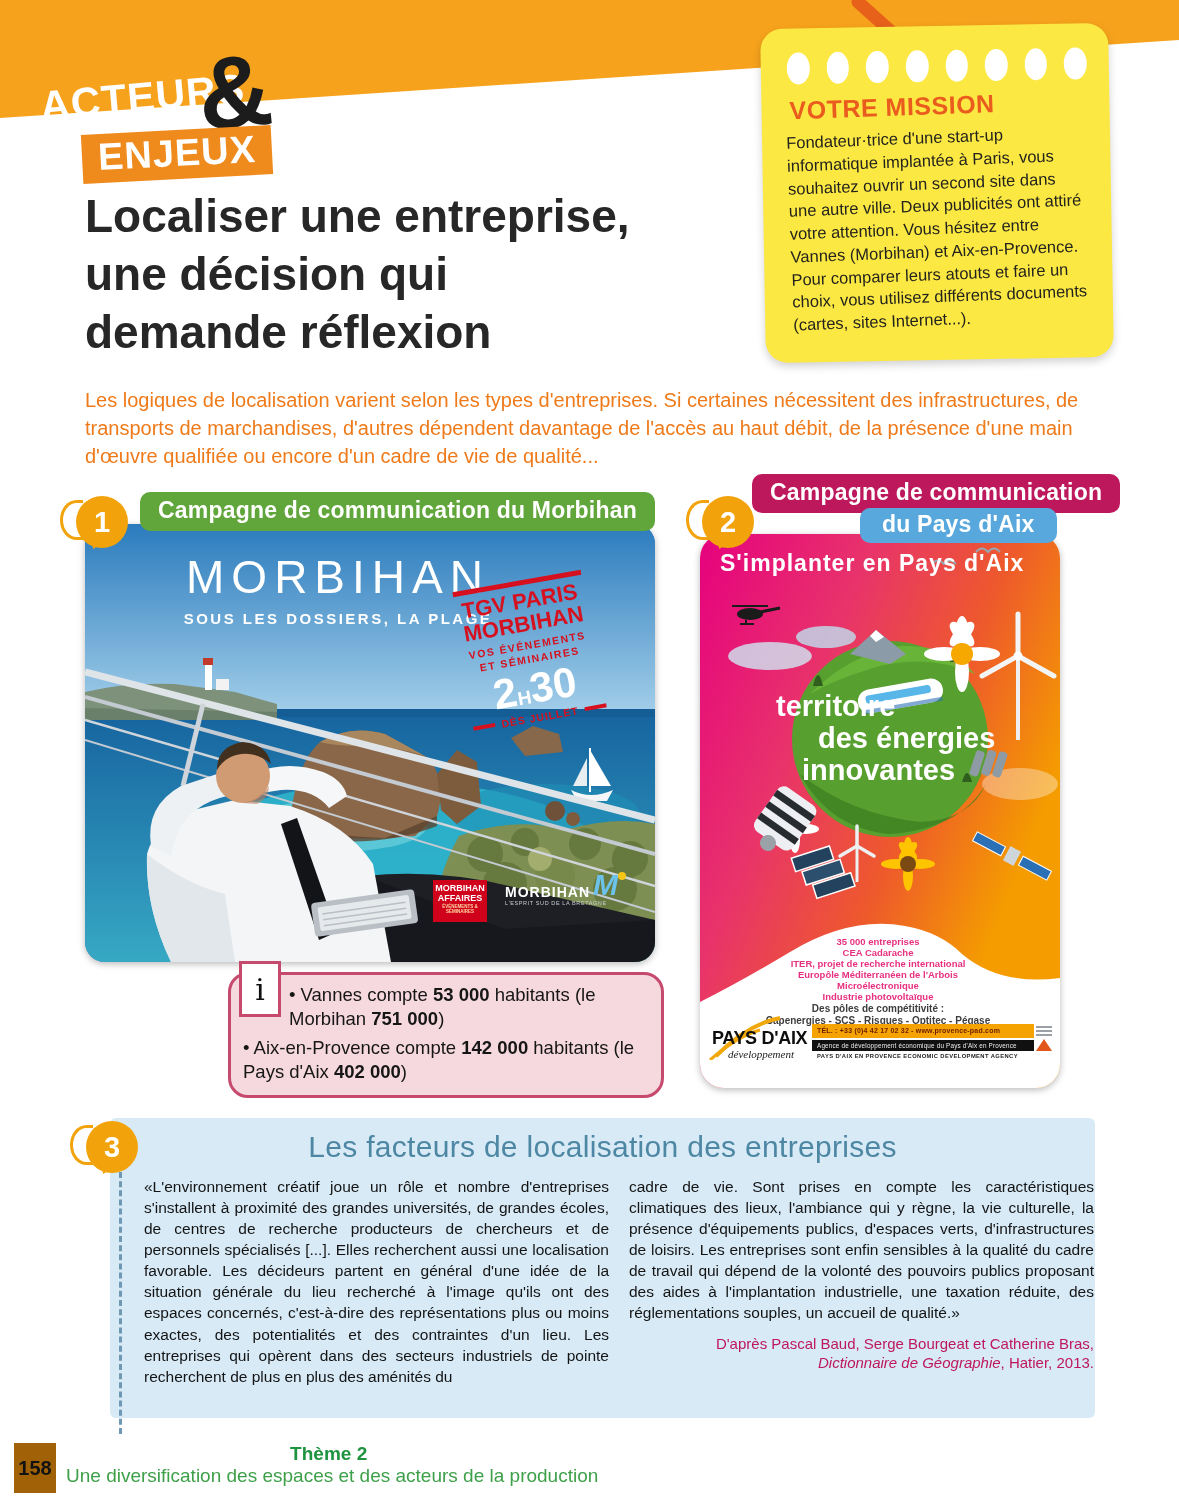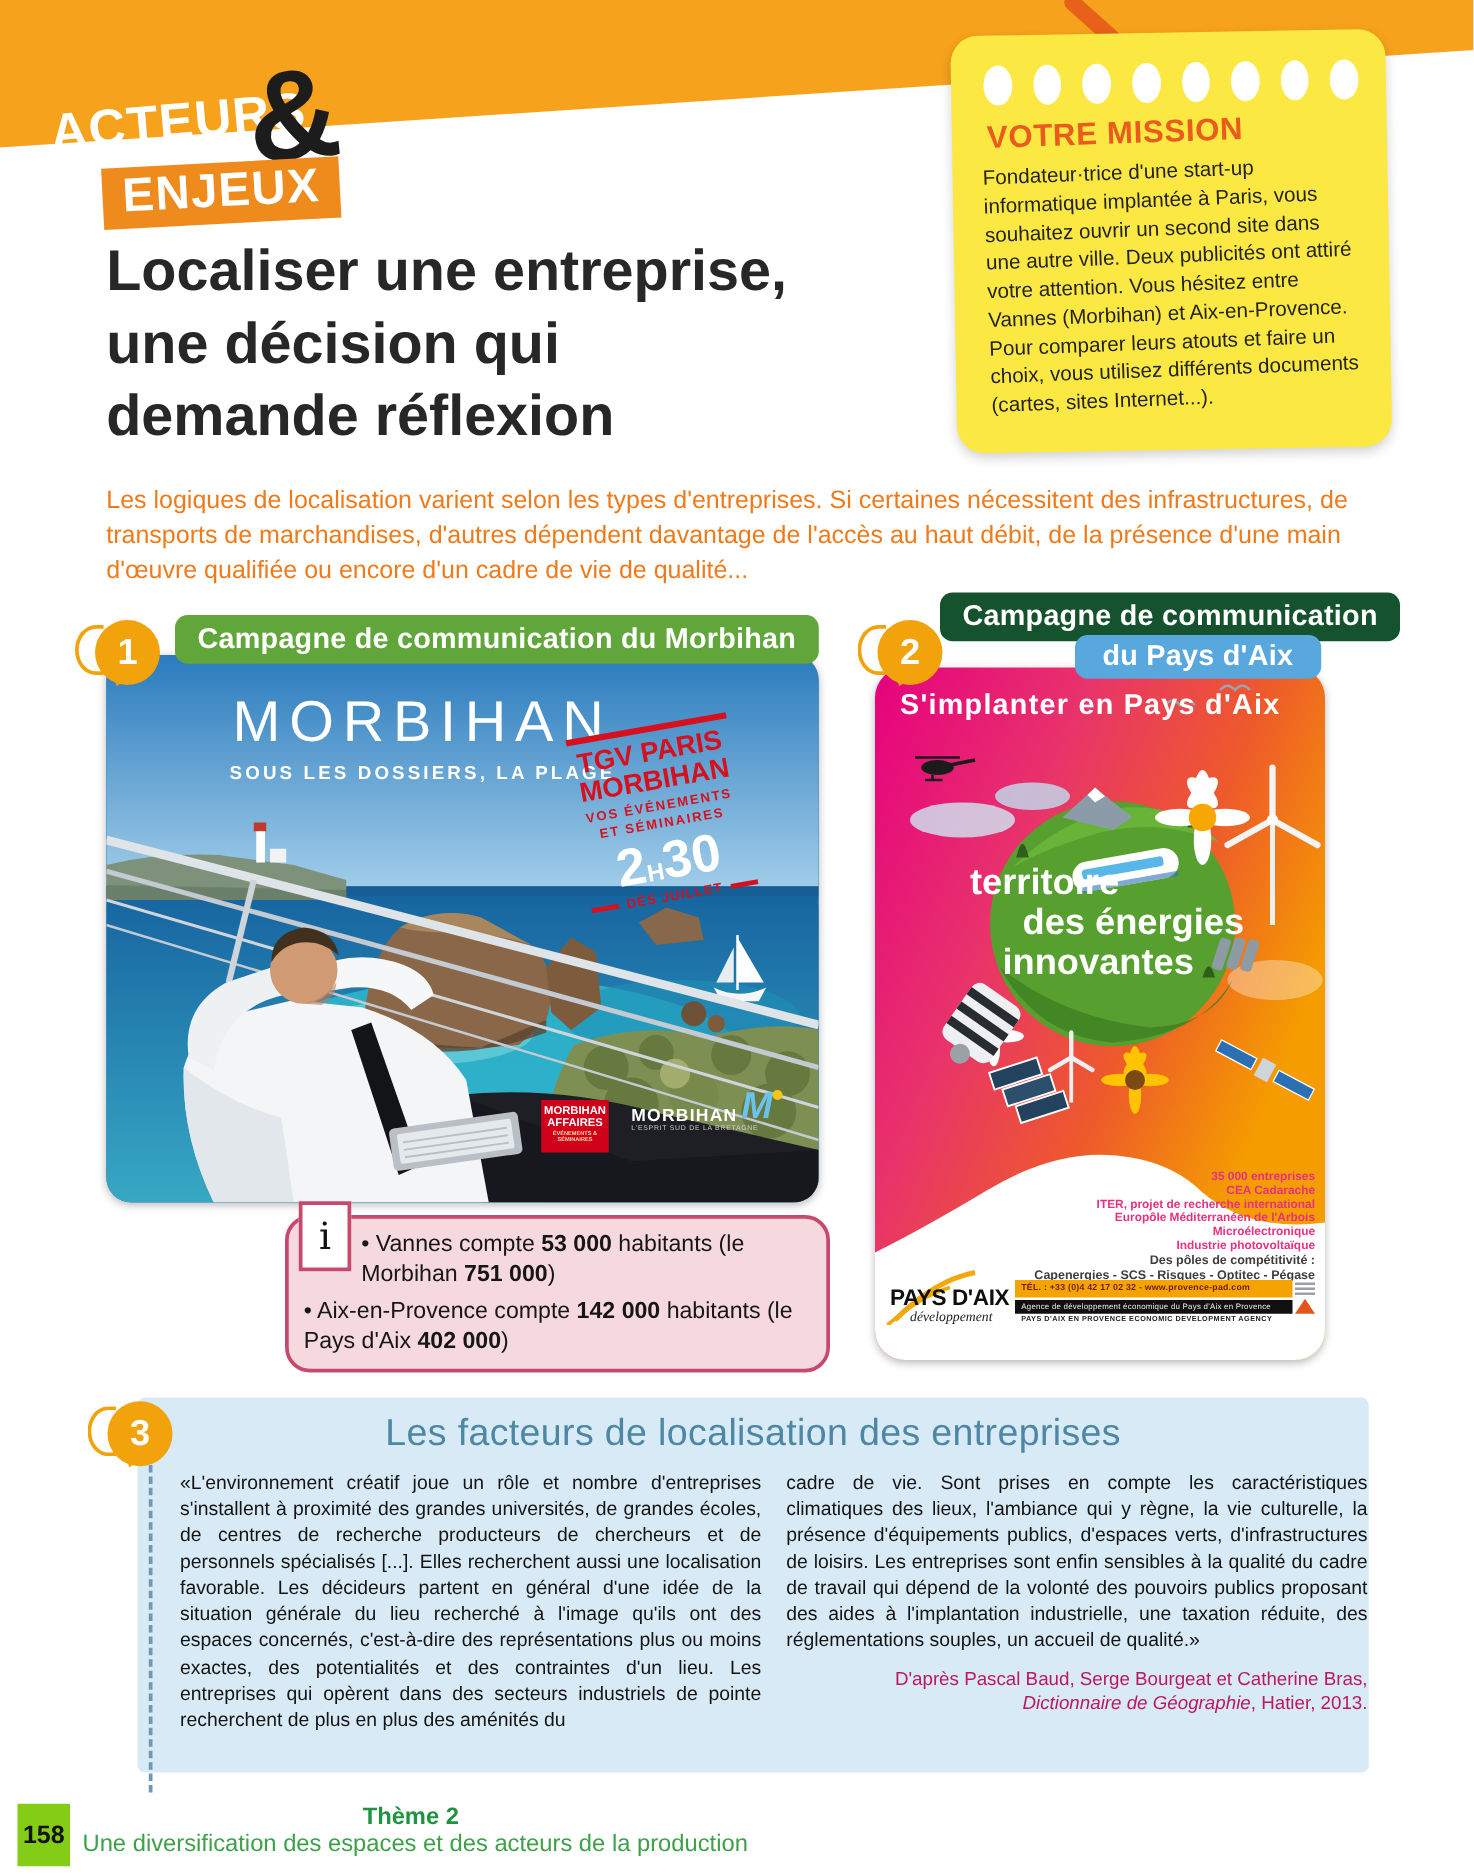--- a/index.html
+++ b/index.html
@@ -44,21 +44,21 @@
   .badge::after{content:"";position:absolute;left:8px;bottom:-11px;width:0;height:0;
                 border:10px solid transparent;border-top:14px solid #F2A30B;transform:rotate(18deg);}
   .badge::before{content:"";position:absolute;left:-16px;top:4px;width:20px;height:34px;
                  border:3.5px solid #F2A30B;border-right:none;
                  border-radius:20px 0 0 20px / 24px 0 0 24px;}
 
   
   .hdr{position:absolute;color:#fff;font-weight:bold;font-size:23px;border-radius:10px;
        padding:5px 18px 7px;z-index:5;letter-spacing:.2px;}
   .hdr-green{left:140px;top:492px;background:#61A63B;}
-  .hdr-blue1{left:752px;top:474px;background:#14532d;}
+  .hdr-blue1{left:752px;top:474px;background:#be185d;}
   .hdr-blue2{left:860px;top:508px;background:#58A8DD;padding:3px 22px 5px;}
 
   
   .poster1{position:absolute;left:85px;top:524px;width:570px;height:438px;border-radius:20px;
            overflow:hidden;box-shadow:0 2px 7px rgba(0,0,0,.28);background:#2b7bbd;}
   .p1-title{position:absolute;left:0;top:26px;width:100%;text-align:center;color:#fff;
             font-size:46px;letter-spacing:7px;font-weight:400;transform:translateX(-32px);}
   .p1-tag{position:absolute;left:0;top:86px;width:100%;text-align:center;color:#fff;
           font-size:15px;font-weight:bold;letter-spacing:2.5px;transform:translateX(-32px);}
   .p1-stamp{position:absolute;left:356px;top:56px;width:175px;transform:rotate(-10deg);
@@ -94,21 +94,21 @@
   .infobox-text b{font-weight:bold;}
   .infobox-text p{margin:0 0 4px;}
 
   
   .poster2{position:absolute;left:700px;top:534px;width:360px;height:554px;border-radius:24px;
            overflow:hidden;box-shadow:0 2px 7px rgba(0,0,0,.28);
            background:linear-gradient(112deg,#E6017E 0%,#E8336B 30%,#EE5A2B 55%,#F49C00 78%);}
   .p2-title{position:absolute;left:20px;top:16px;color:#fff;font-weight:bold;font-size:23px;
             letter-spacing:1px;}
   .p2-slogan{position:absolute;color:#fff;font-weight:bold;font-size:29px;line-height:1;z-index:3;}
-  .p2-facts{position:absolute;right:8px;top:402px;width:320px;text-align:right;z-index:4;}
+  .p2-facts{position:absolute;right:22px;top:402px;width:320px;text-align:center;z-index:4;}
   .p2-fact{color:#E73180;font-weight:bold;font-size:9.5px;line-height:1.16;}
   .p2-poles-label{color:#3d3d3d;font-weight:bold;font-size:10px;line-height:1.2;margin-top:1px;}
   .p2-poles{color:#3d3d3d;font-weight:bold;font-size:10px;line-height:1.2;}
   .p2-logorow{position:absolute;left:10px;top:488px;width:342px;height:58px;z-index:4;}
   .pa-name{position:absolute;left:2px;top:6px;color:#0e0e0e;font-weight:900;font-size:18px;
            letter-spacing:-.3px;}
   .pa-dev{position:absolute;left:18px;top:26px;color:#1a1a1a;font-size:11px;font-style:italic;
           font-family:Liberation Serif, serif;}
   .pa-swoosh{position:absolute;left:-2px;top:-6px;}
   .pa-bars{position:absolute;left:102px;top:2px;width:222px;}
@@ -129,21 +129,21 @@
   .doc3-dash{position:absolute;left:119px;top:1172px;height:262px;width:0;
              border-left:3px dashed #6f98b5;z-index:3;}
   .doc3-title{position:absolute;left:0;top:12px;width:100%;text-align:center;color:#4D87A3;
               font-size:30px;letter-spacing:.3px;}
   .doc3-cols{position:absolute;left:34px;top:58px;width:952px;display:flex;gap:20px;}
   .doc3-col{width:465px;font-size:15.5px;line-height:1.36;color:#141414;text-align:justify;}
   .doc3-attr{margin-top:10px;text-align:right;font-size:15px;line-height:1.3;color:#be185d;}
   .doc3-attr i{font-style:italic;}
 
   
-  .pageno{position:absolute;left:14px;top:1443px;width:42px;height:50px;background:#84cc16;
+  .pageno{position:absolute;left:14px;top:1443px;width:42px;height:50px;background:#a16207;
           color:#121212;font-weight:bold;font-size:20px;display:flex;align-items:center;
           justify-content:center;}
   .foot{position:absolute;left:66px;top:1443px;height:50px;display:flex;align-items:center;
         font-size:19px;flex-direction:column;}
   .foot .t{color:#1F9440;font-weight:bold;margin-right:7px;}
   .foot .r{color:#3FA04A;}
 </style>
 </head>
 <body>
 

